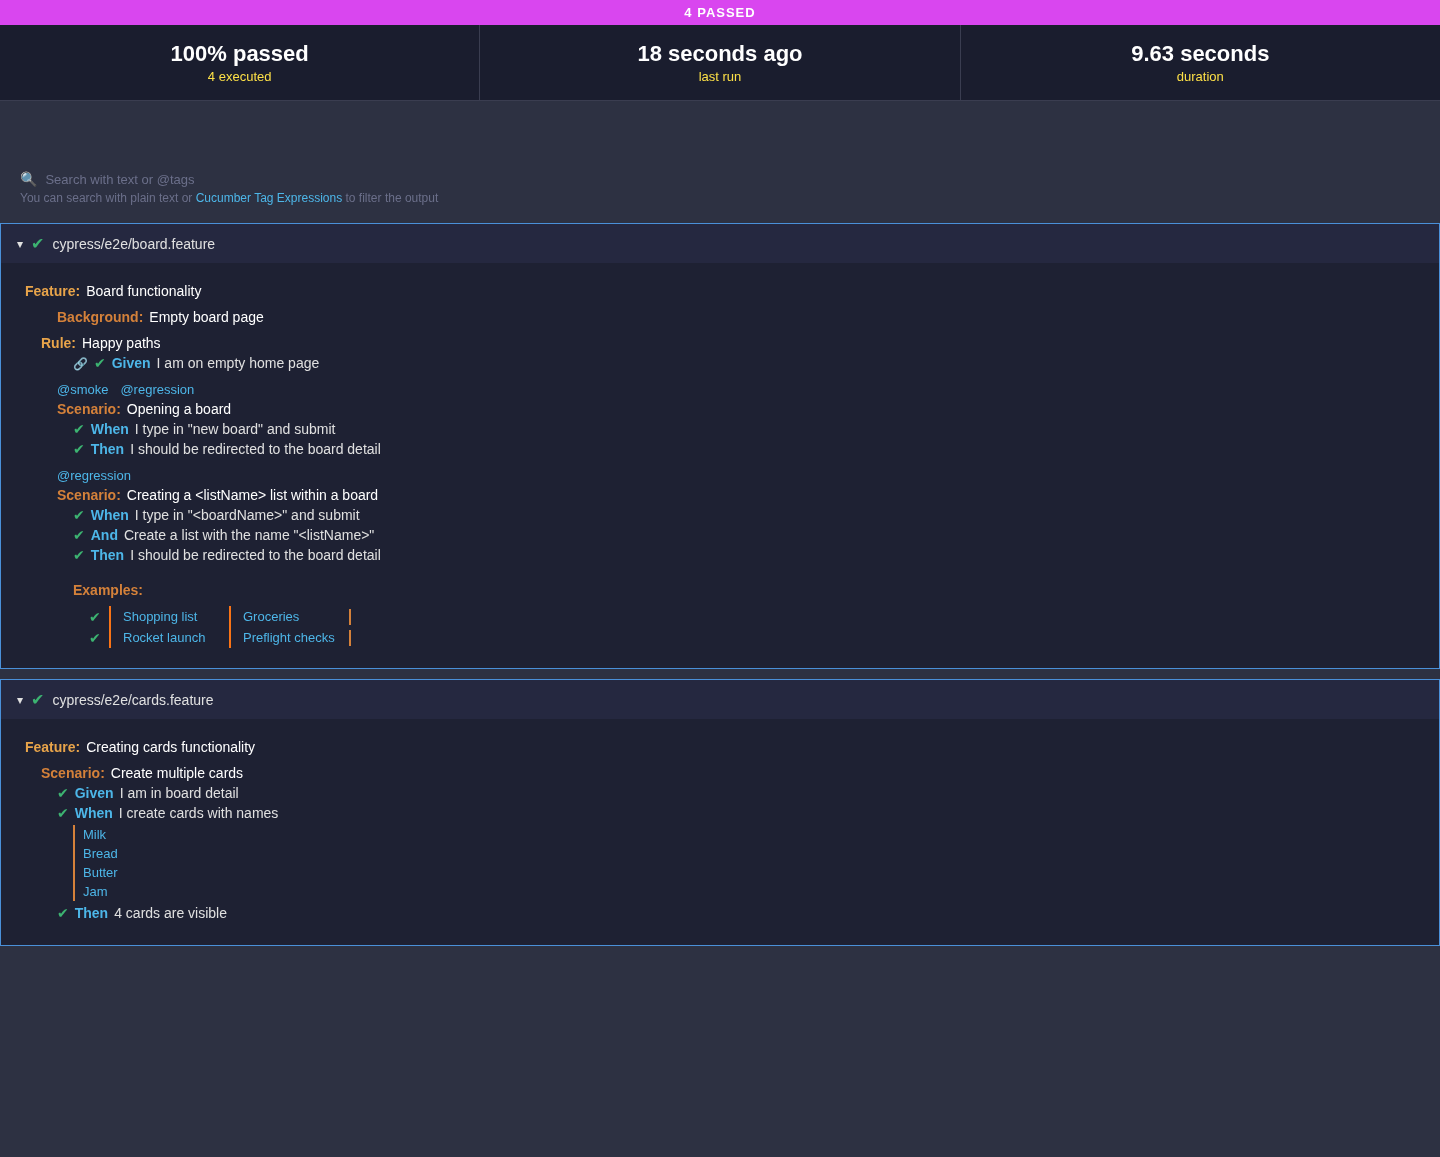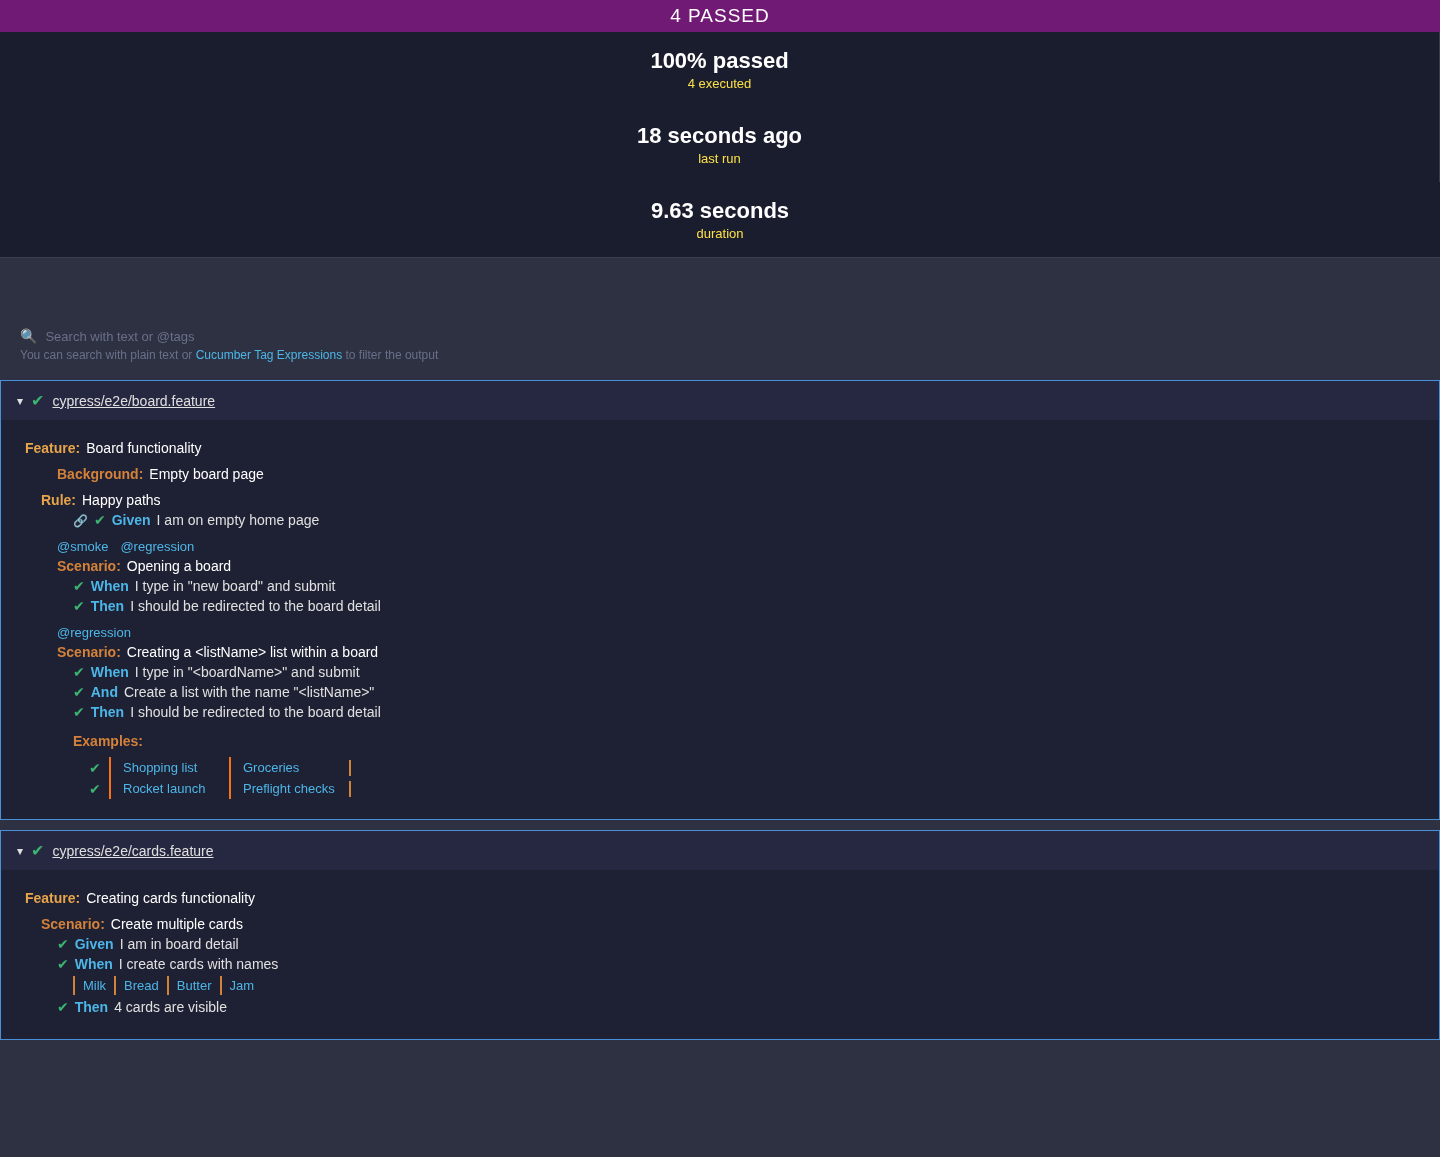--- a/index.html
+++ b/index.html
@@ -6,35 +6,34 @@
     body {
       font-family: -apple-system, BlinkMacSystemFont, 'Segoe UI', sans-serif;
       background: #2d3142;
       color: #e0e0e0;
       font-size: 14px;
       min-height: 1157px;
     }
 
     
     .top-bar {
-      background: #701a75;
+      background: #d946ef;
       text-align: center;
       padding: 5px 0;
-      font-weight: 400;
-      font-size: 19px;
+      font-weight: 700;
+      font-size: 13px;
       color: #fff;
       letter-spacing: 1px;
     }
 
     
     .stats-row {
       display: flex;
       background: #1a1d2e;
       border-bottom: 1px solid #3a3d50;
-      flex-direction: column;
     }
     .stat-cell {
       flex: 1;
       text-align: center;
       padding: 16px 0;
       border-right: 1px solid #3a3d50;
     }
     .stat-cell:last-child { border-right: none; }
     .stat-primary {
       font-size: 22px;
@@ -82,21 +81,21 @@
     .feature-file-header {
       background: #252840;
       padding: 10px 16px;
       display: flex;
       align-items: center;
       gap: 8px;
       cursor: pointer;
     }
     .chevron { color: #e0e0e0; font-size: 12px; }
     .check-circle { color: #3cb371; font-size: 16px; }
-    .file-path { color: #e0e0e0; font-size: 14px; text-decoration: underline; }
+    .file-path { color: #e0e0e0; font-size: 14px; }
 
     .feature-content {
       padding: 16px 24px 20px 24px;
     }
 
     
     .kw-feature { color: #e8a44a; font-weight: 700; }
     .kw-rule { color: #e8a44a; font-weight: 700; }
     .kw-background { color: #d4813a; font-weight: 700; }
     .kw-scenario { color: #d4813a; font-weight: 700; }
@@ -110,21 +109,21 @@
 
     .line { margin: 4px 0; display: flex; align-items: flex-end; gap: 6px; }
     .step-icon { color: #3cb371; font-size: 14px; }
     .link-icon { color: #4db6e8; font-size: 12px; }
 
     .indent-1 { padding-left: 16px; }
     .indent-2 { padding-left: 32px; }
     .indent-3 { padding-left: 48px; }
 
     .section-gap { margin-top: 10px; }
-    .section-gap-sm { margin-top: 13px; }
+    .section-gap-sm { margin-top: 19px; }
 
     
     .examples-table {
       margin-top: 8px;
       margin-left: 64px;
     }
     .examples-row {
       display: flex;
       align-items: center;
       gap: 0;
@@ -145,20 +144,21 @@
       font-weight: 600;
       min-width: 120px;
     }
 
     
     .inline-table {
       display: flex;
       align-items: flex-start;
       gap: 0;
       margin-top: 2px;
+      flex-direction: column;
     }
     .inline-cell {
       padding: 2px 8px;
       border-left: 2px solid #d4813a;
       color: #4db6e8;
       font-size: 13px;
     }
 
     .text-white { color: #ffffff; }
     .text-normal { color: #e0e0e0; }

